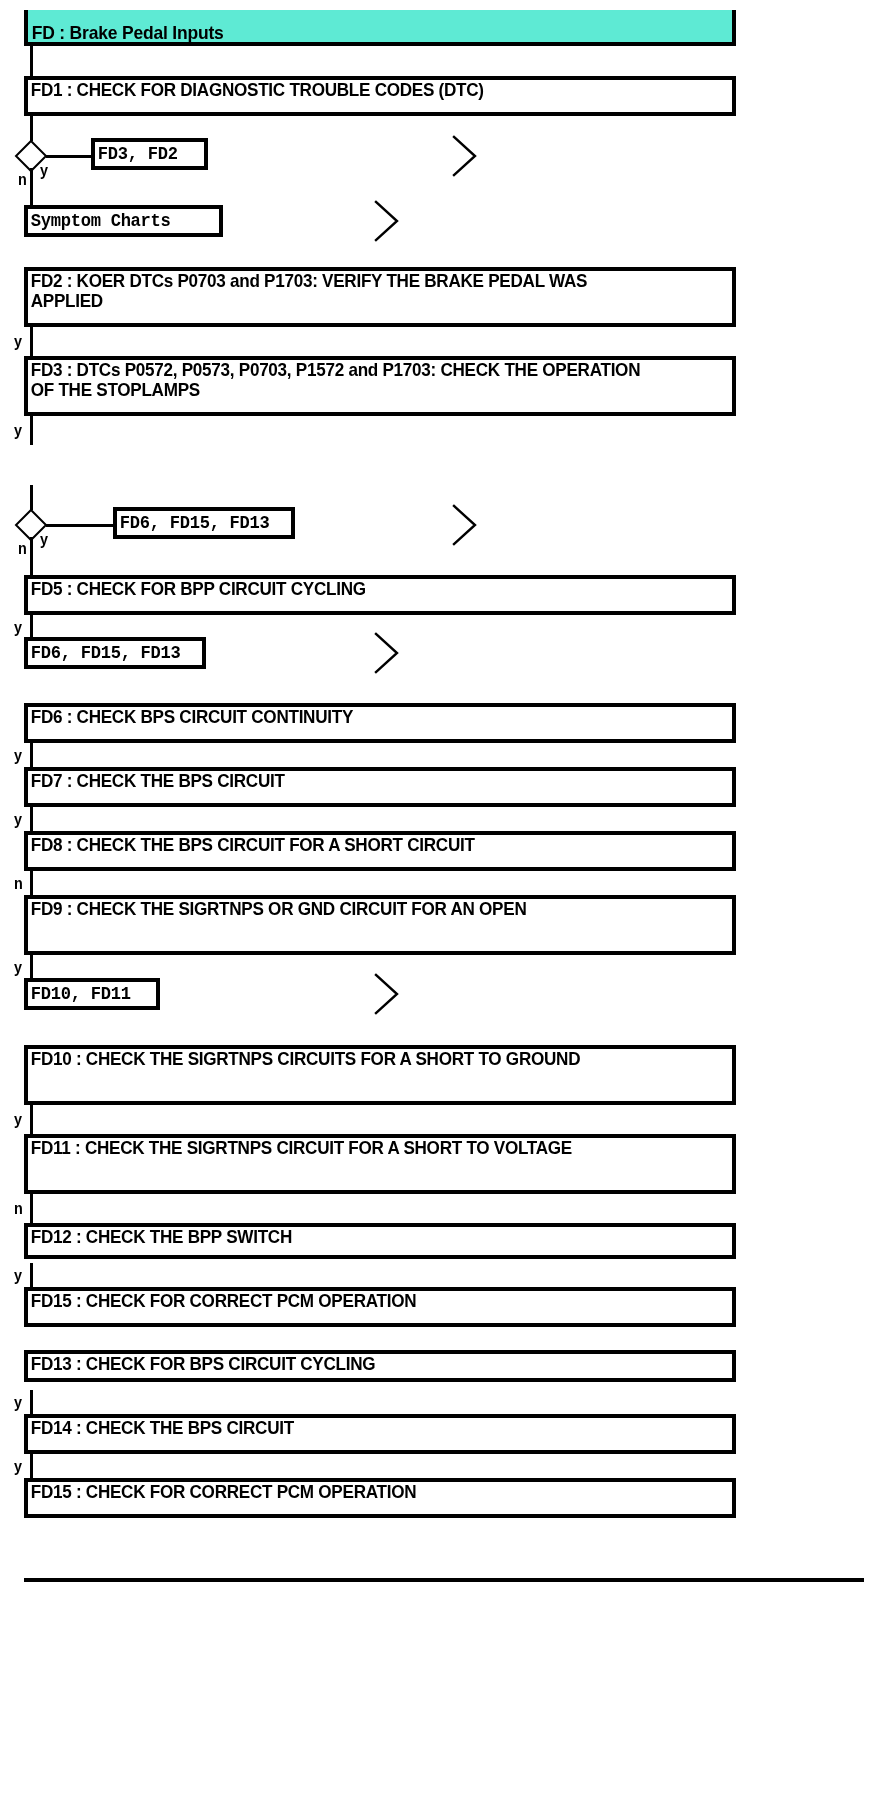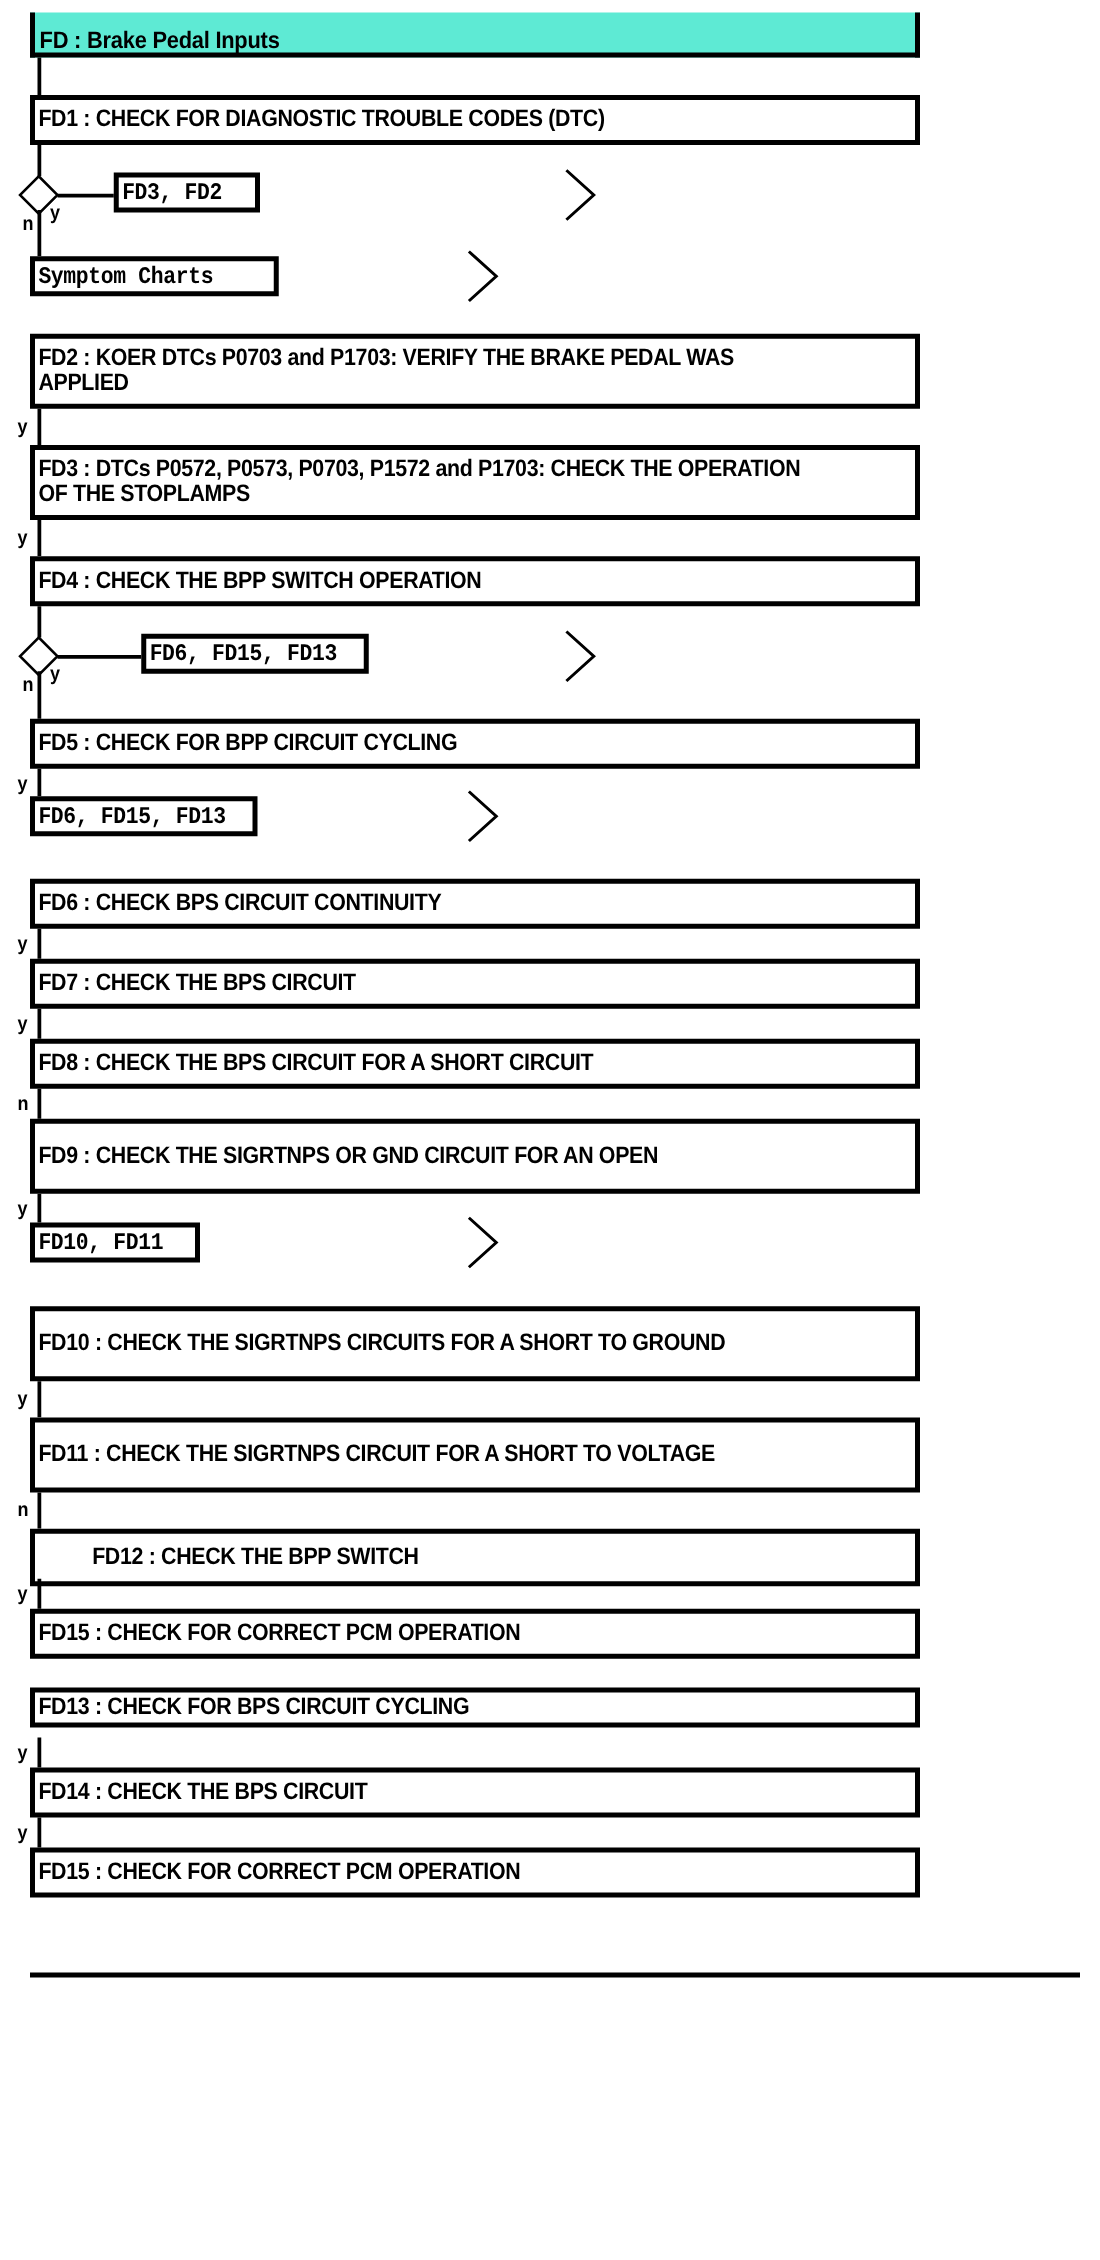--- a/index.html
+++ b/index.html
@@ -26,21 +26,21 @@
   .title-bar .txt{
     font-size:19px;font-weight:bold;letter-spacing:-0.2px;
     padding-left:4px;line-height:1;
     transform:scaleX(0.92);transform-origin:left center;
     white-space:nowrap;
   }
 
   
   .step{
     border:4px solid #000;background:#fff;
-    display:flex;align-items:center;
+    display:flex;
   }
   .step .txt{
     font-size:19px;font-weight:bold;
     line-height:20px;letter-spacing:-0.3px;
     padding:0 2px 0 3px;
     transform:scaleX(0.9);transform-origin:left center;
     white-space:pre-line;
     width:111%;
   }
 
@@ -130,23 +130,20 @@
   </div>
   <div class="vline" style="left:30px;top:327px;height:29px;"></div>
   <div class="branch" style="left:14px;top:334px;">y</div>
 
   <div class="node step" style="left:24px;top:356px;width:712px;height:60px;">
     <span class="txt">FD3 : DTCs P0572, P0573, P0703, P1572 and P1703: CHECK THE OPERATION OF THE STOPLAMPS</span>
   </div>
   <div class="vline" style="left:30px;top:416px;height:29px;"></div>
   <div class="branch" style="left:14px;top:423px;">y</div>
 
-  <div class="node step" style="left:24px;top:445px;width:712px;height:40px;">
-    <span class="txt">FD4 : CHECK THE BPP SWITCH OPERATION</span>
-  </div>
   <div class="vline" style="left:30px;top:485px;height:25px;"></div>
 
   <div class="diamond" style="left:14px;top:508px;">
     <svg width="34" height="34" viewBox="0 0 34 34">
       <polygon points="17,2 32,17 17,32 2,17" fill="#ffffff" stroke="#000000" stroke-width="2"></polygon>
     </svg>
   </div>
   <div class="hline" style="left:46px;top:524px;width:68px;"></div>
   <div class="branch" style="left:40px;top:532px;">y</div>
   <div class="branch" style="left:18px;top:541px;">n</div>
@@ -218,21 +215,21 @@
   </div>
   <div class="vline" style="left:30px;top:1105px;height:29px;"></div>
   <div class="branch" style="left:14px;top:1112px;">y</div>
 
   <div class="node step" style="left:24px;top:1134px;width:712px;height:60px;">
     <span class="txt">FD11 : CHECK THE SIGRTNPS CIRCUIT FOR A SHORT TO VOLTAGE</span>
   </div>
   <div class="vline" style="left:30px;top:1194px;height:29px;"></div>
   <div class="branch" style="left:14px;top:1201px;">n</div>
 
-  <div class="node step" style="left:24px;top:1223px;width:712px;height:46px;padding-left:43px;">
+  <div class="node step" style="left:24px;top:1223px;width:712px;height:36px;">
     <span class="txt">FD12 : CHECK THE BPP SWITCH</span>
   </div>
   <div class="vline" style="left:30px;top:1263px;height:25px;"></div>
   <div class="branch" style="left:14px;top:1268px;">y</div>
 
   <div class="node step" style="left:24px;top:1287px;width:712px;height:40px;">
     <span class="txt">FD15 : CHECK FOR CORRECT PCM OPERATION</span>
   </div>
 
   <div class="node step" style="left:24px;top:1350px;width:712px;height:32px;">

